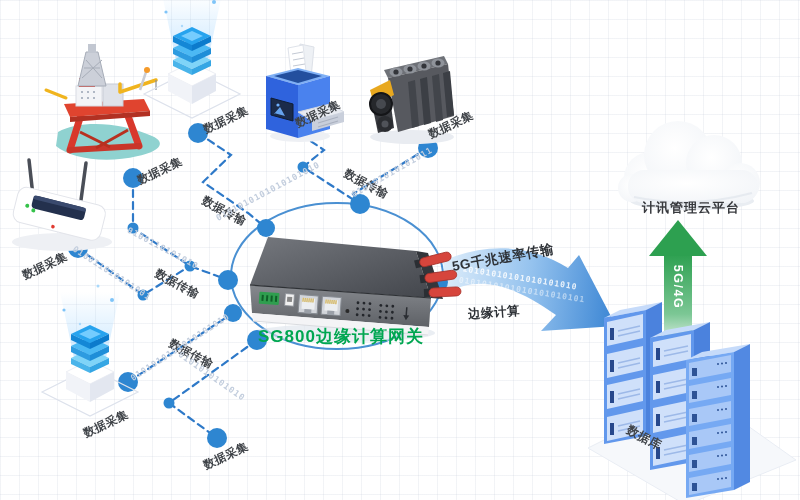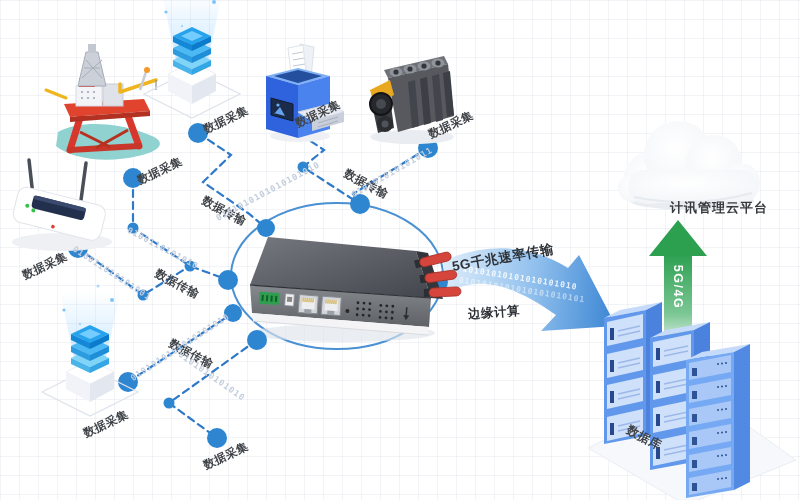--- a/index.html
+++ b/index.html
@@ -391,19 +391,20 @@
 
 <div class="bin" style="left:163px;top:248px;transform:translate(-50%,-50%) rotate(28deg);">0100110101010</div>
 <div class="bin" style="left:112px;top:273px;transform:translate(-50%,-50%) rotate(33deg);">010011010101001</div>
 <div class="bin" style="left:268px;top:191px;transform:translate(-50%,-50%) rotate(-28deg);">0101010101010101010</div>
 <div class="bin" style="left:392px;top:172px;transform:translate(-50%,-50%) rotate(-30deg);">010101010101011</div>
 <div class="bin" style="left:180px;top:347px;transform:translate(-50%,-50%) rotate(-33deg);">0101010101010101010</div>
 <div class="bin" style="left:212px;top:376px;transform:translate(-50%,-50%) rotate(35deg);">0101010101010</div>
 <div class="bin bin-arrow" style="left:520px;top:278px;transform:translate(-50%,-50%) rotate(9deg);">10101010101010101010</div>
 <div class="bin bin-arrow2" style="left:522px;top:290px;transform:translate(-50%,-50%) rotate(9deg);">0101010101010101010101</div>
 
-<div class="lbl lbl-cloud" style="left:691px;top:208px;transform:translate(-50%,-50%);margin-left:28px;">计讯管理云平台</div>
+<div class="lbl lbl-gateway" style="left:341px;top:336px;transform:translate(-50%,-50%);">SG800边缘计算网关</div>
+<div class="lbl lbl-cloud" style="left:691px;top:208px;transform:translate(-50%,-50%);">计讯管理云平台</div>
 <div class="lbl lbl-db" style="left:644px;top:438px;transform:translate(-50%,-50%) rotate(28deg);">数据库</div>
 <div class="lbl lbl-speed" style="left:503px;top:258px;transform:translate(-50%,-50%) rotate(-10deg);">5G千兆速率传输</div>
 <div class="lbl lbl-edge" style="left:494px;top:313px;transform:translate(-50%,-50%) rotate(-4deg);">边缘计算</div>
 <div class="lbl lbl-uplink" style="left:678px;top:287px;transform:translate(-50%,-50%) rotate(90deg);">5G/4G</div>
 
 </div>
 
 </body></html>

